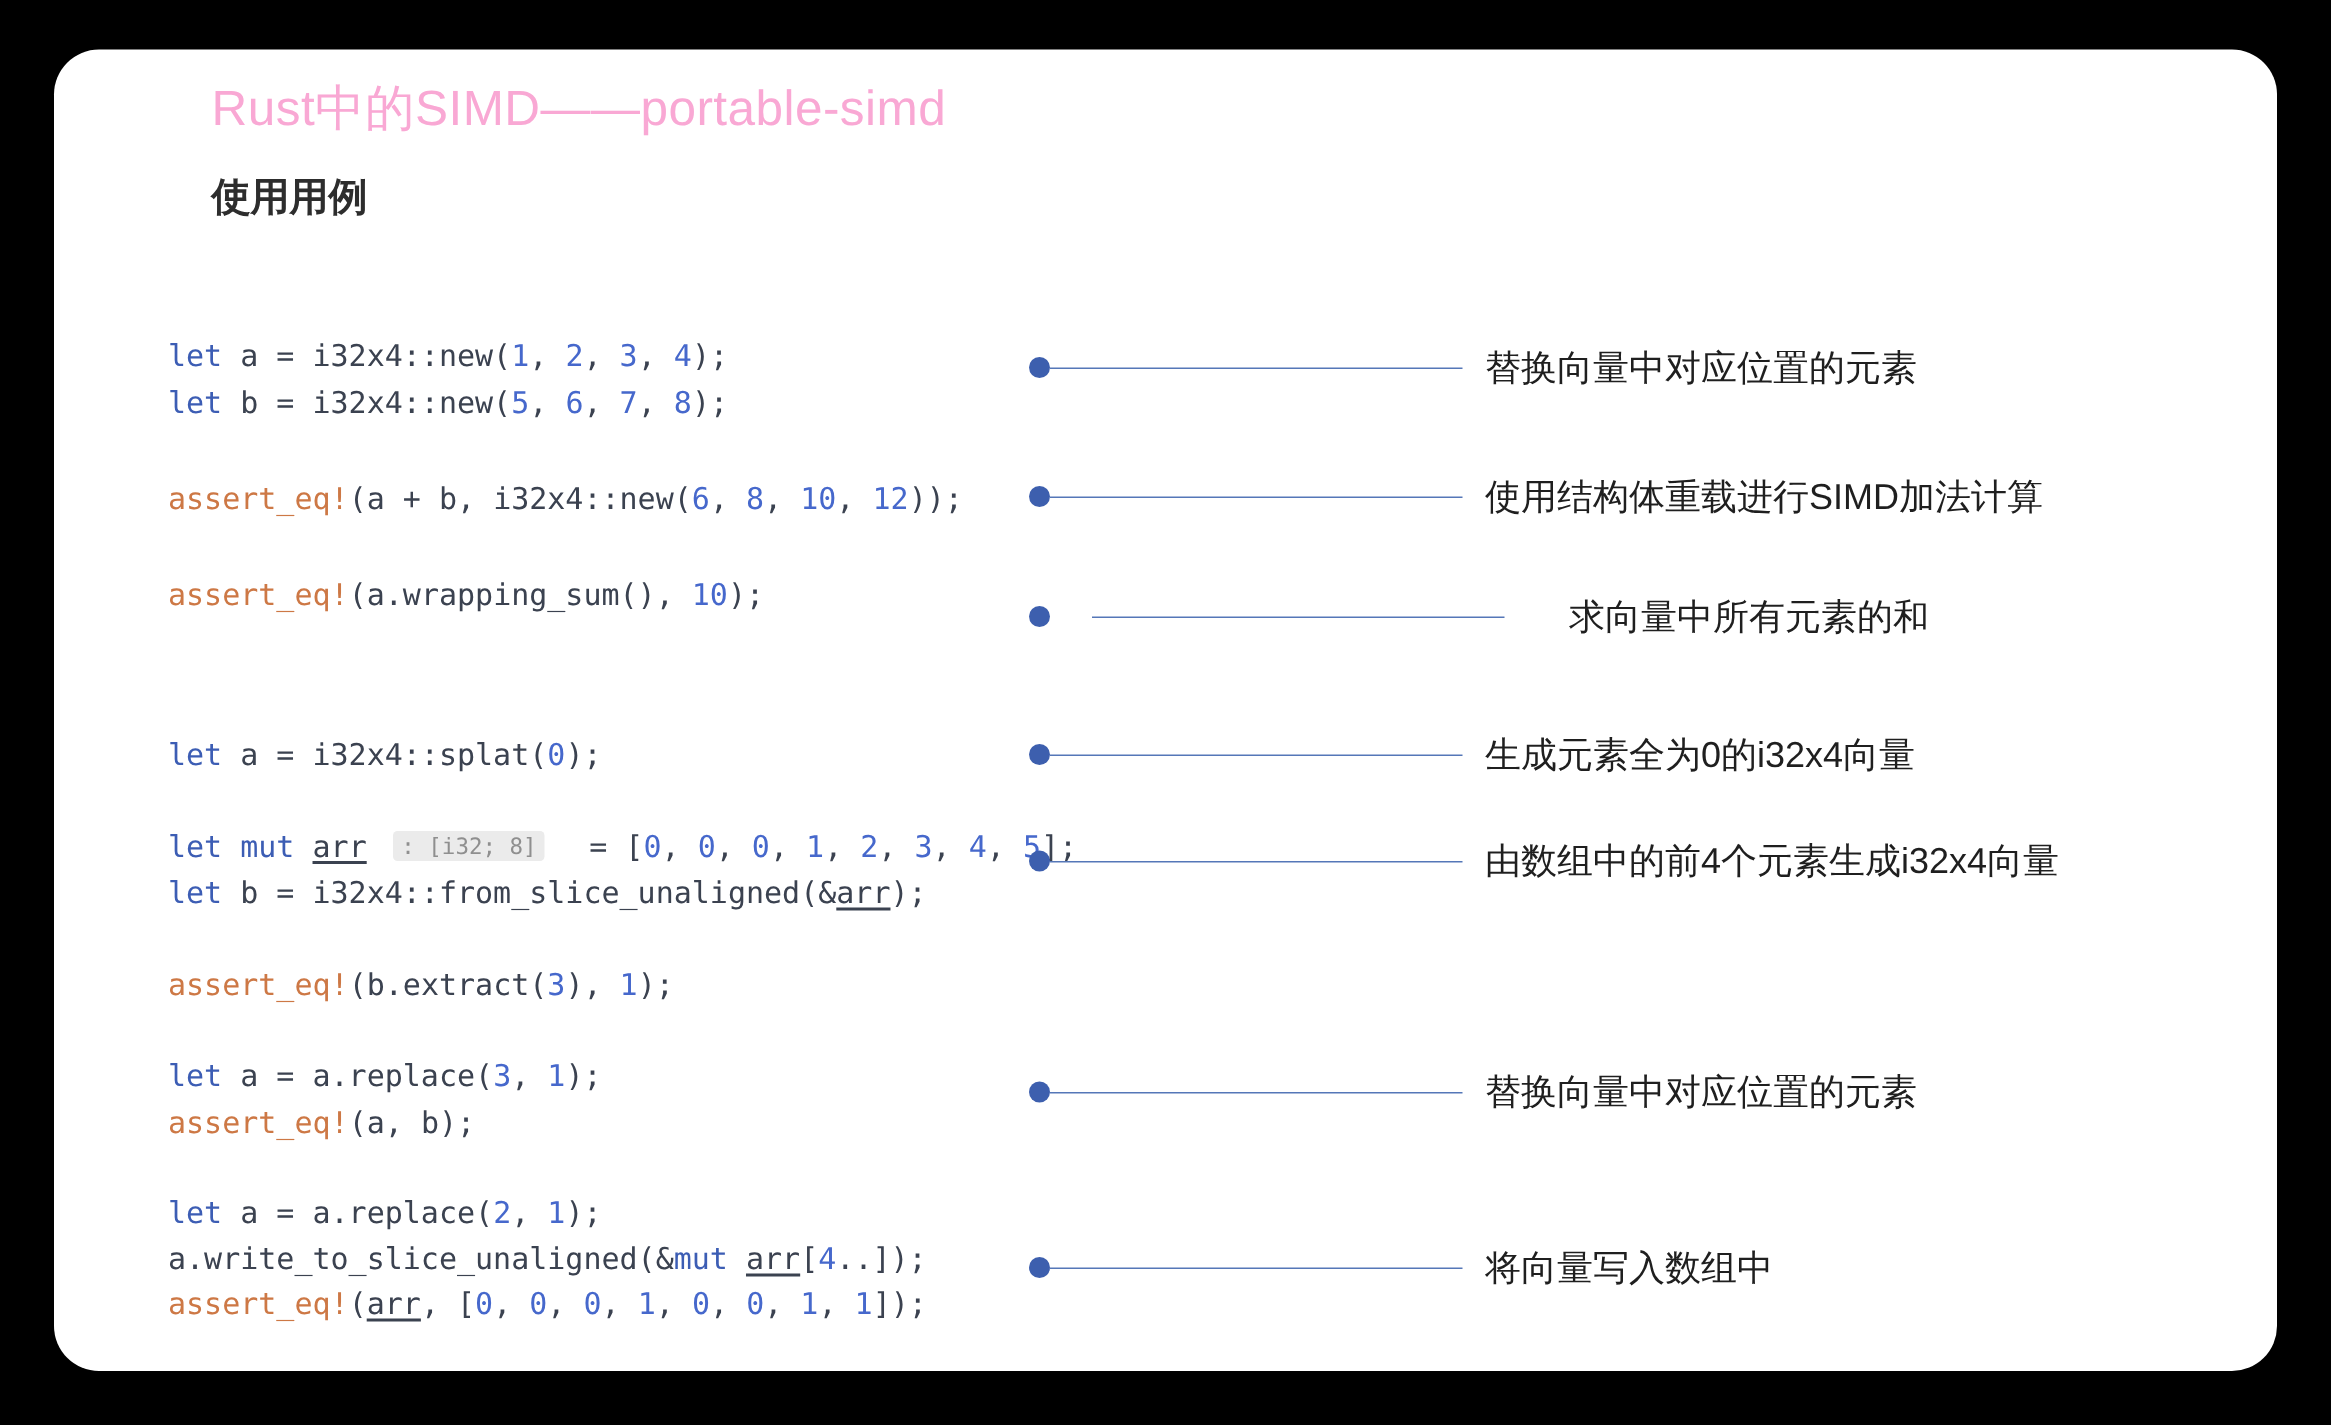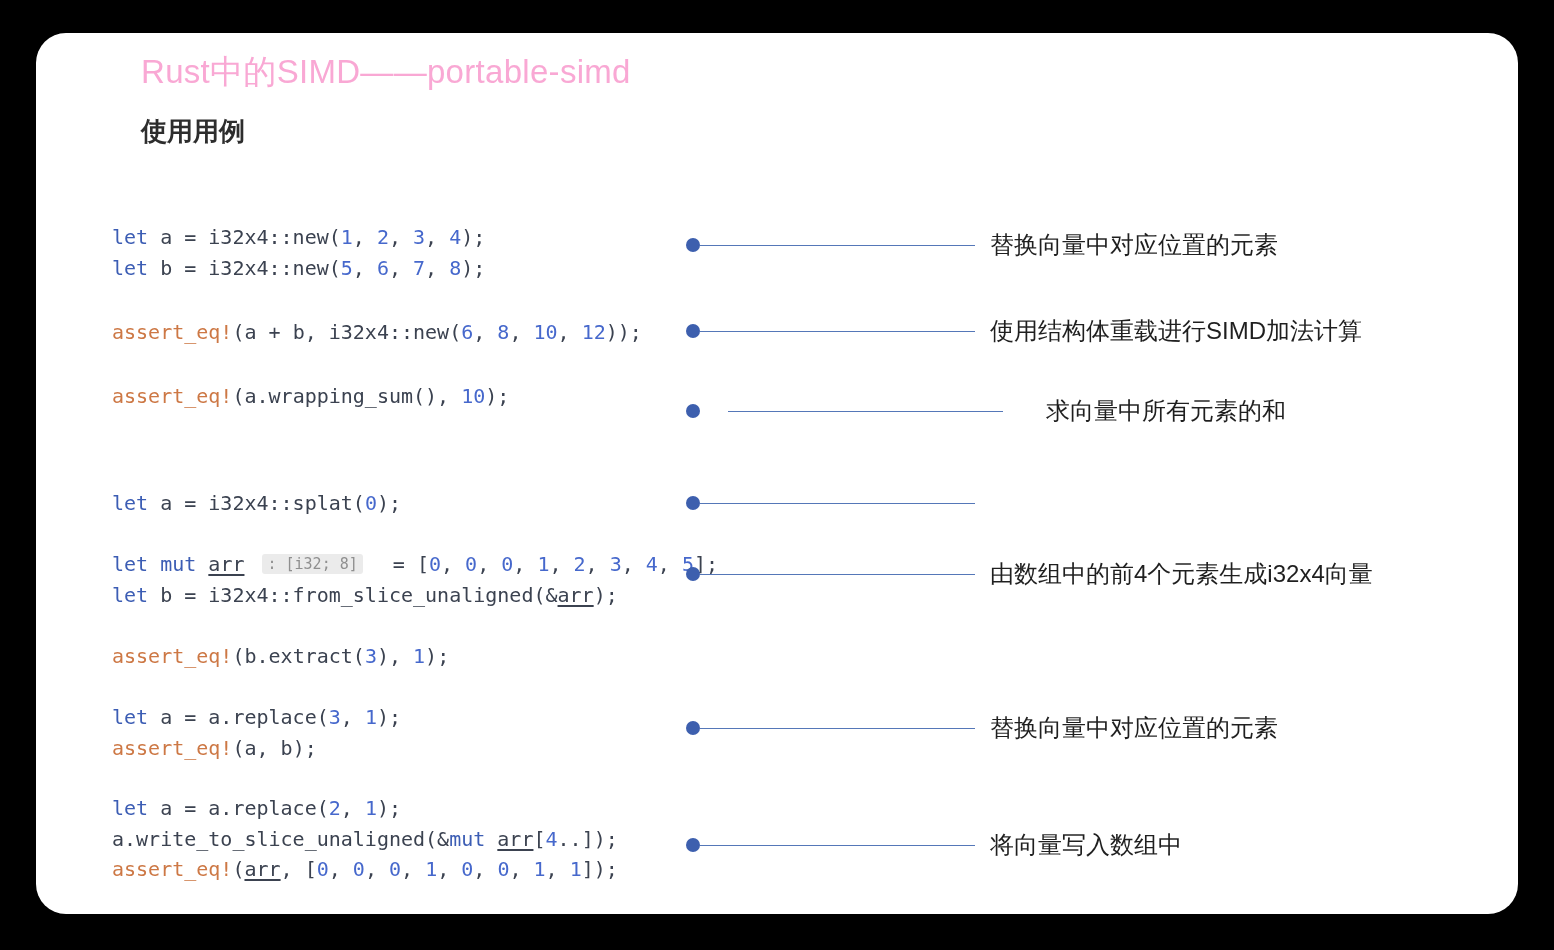--- a/index.html
+++ b/index.html
@@ -69,20 +69,21 @@
       <span class="ann-label">使用结构体重载进行SIMD加法计算</span>
     </div>
     <div class="ann-row" style="top: 397px; gap: 28px;">
       <span class="ann-dot"></span>
       <span class="ann-line"></span>
       <span class="ann-label">求向量中所有元素的和</span>
     </div>
     <div class="ann-row" style="top: 489px;">
       <span class="ann-dot"></span>
       <span class="ann-line"></span>
+      <span class="ann-label">生成元素全为0的i32x4向量</span>
     </div>
     <div class="ann-row" style="top: 560px;">
       <span class="ann-dot"></span>
       <span class="ann-line"></span>
       <span class="ann-label">由数组中的前4个元素生成i32x4向量</span>
     </div>
     <div class="ann-row" style="top: 714px;">
       <span class="ann-dot"></span>
       <span class="ann-line"></span>
       <span class="ann-label">替换向量中对应位置的元素</span>

